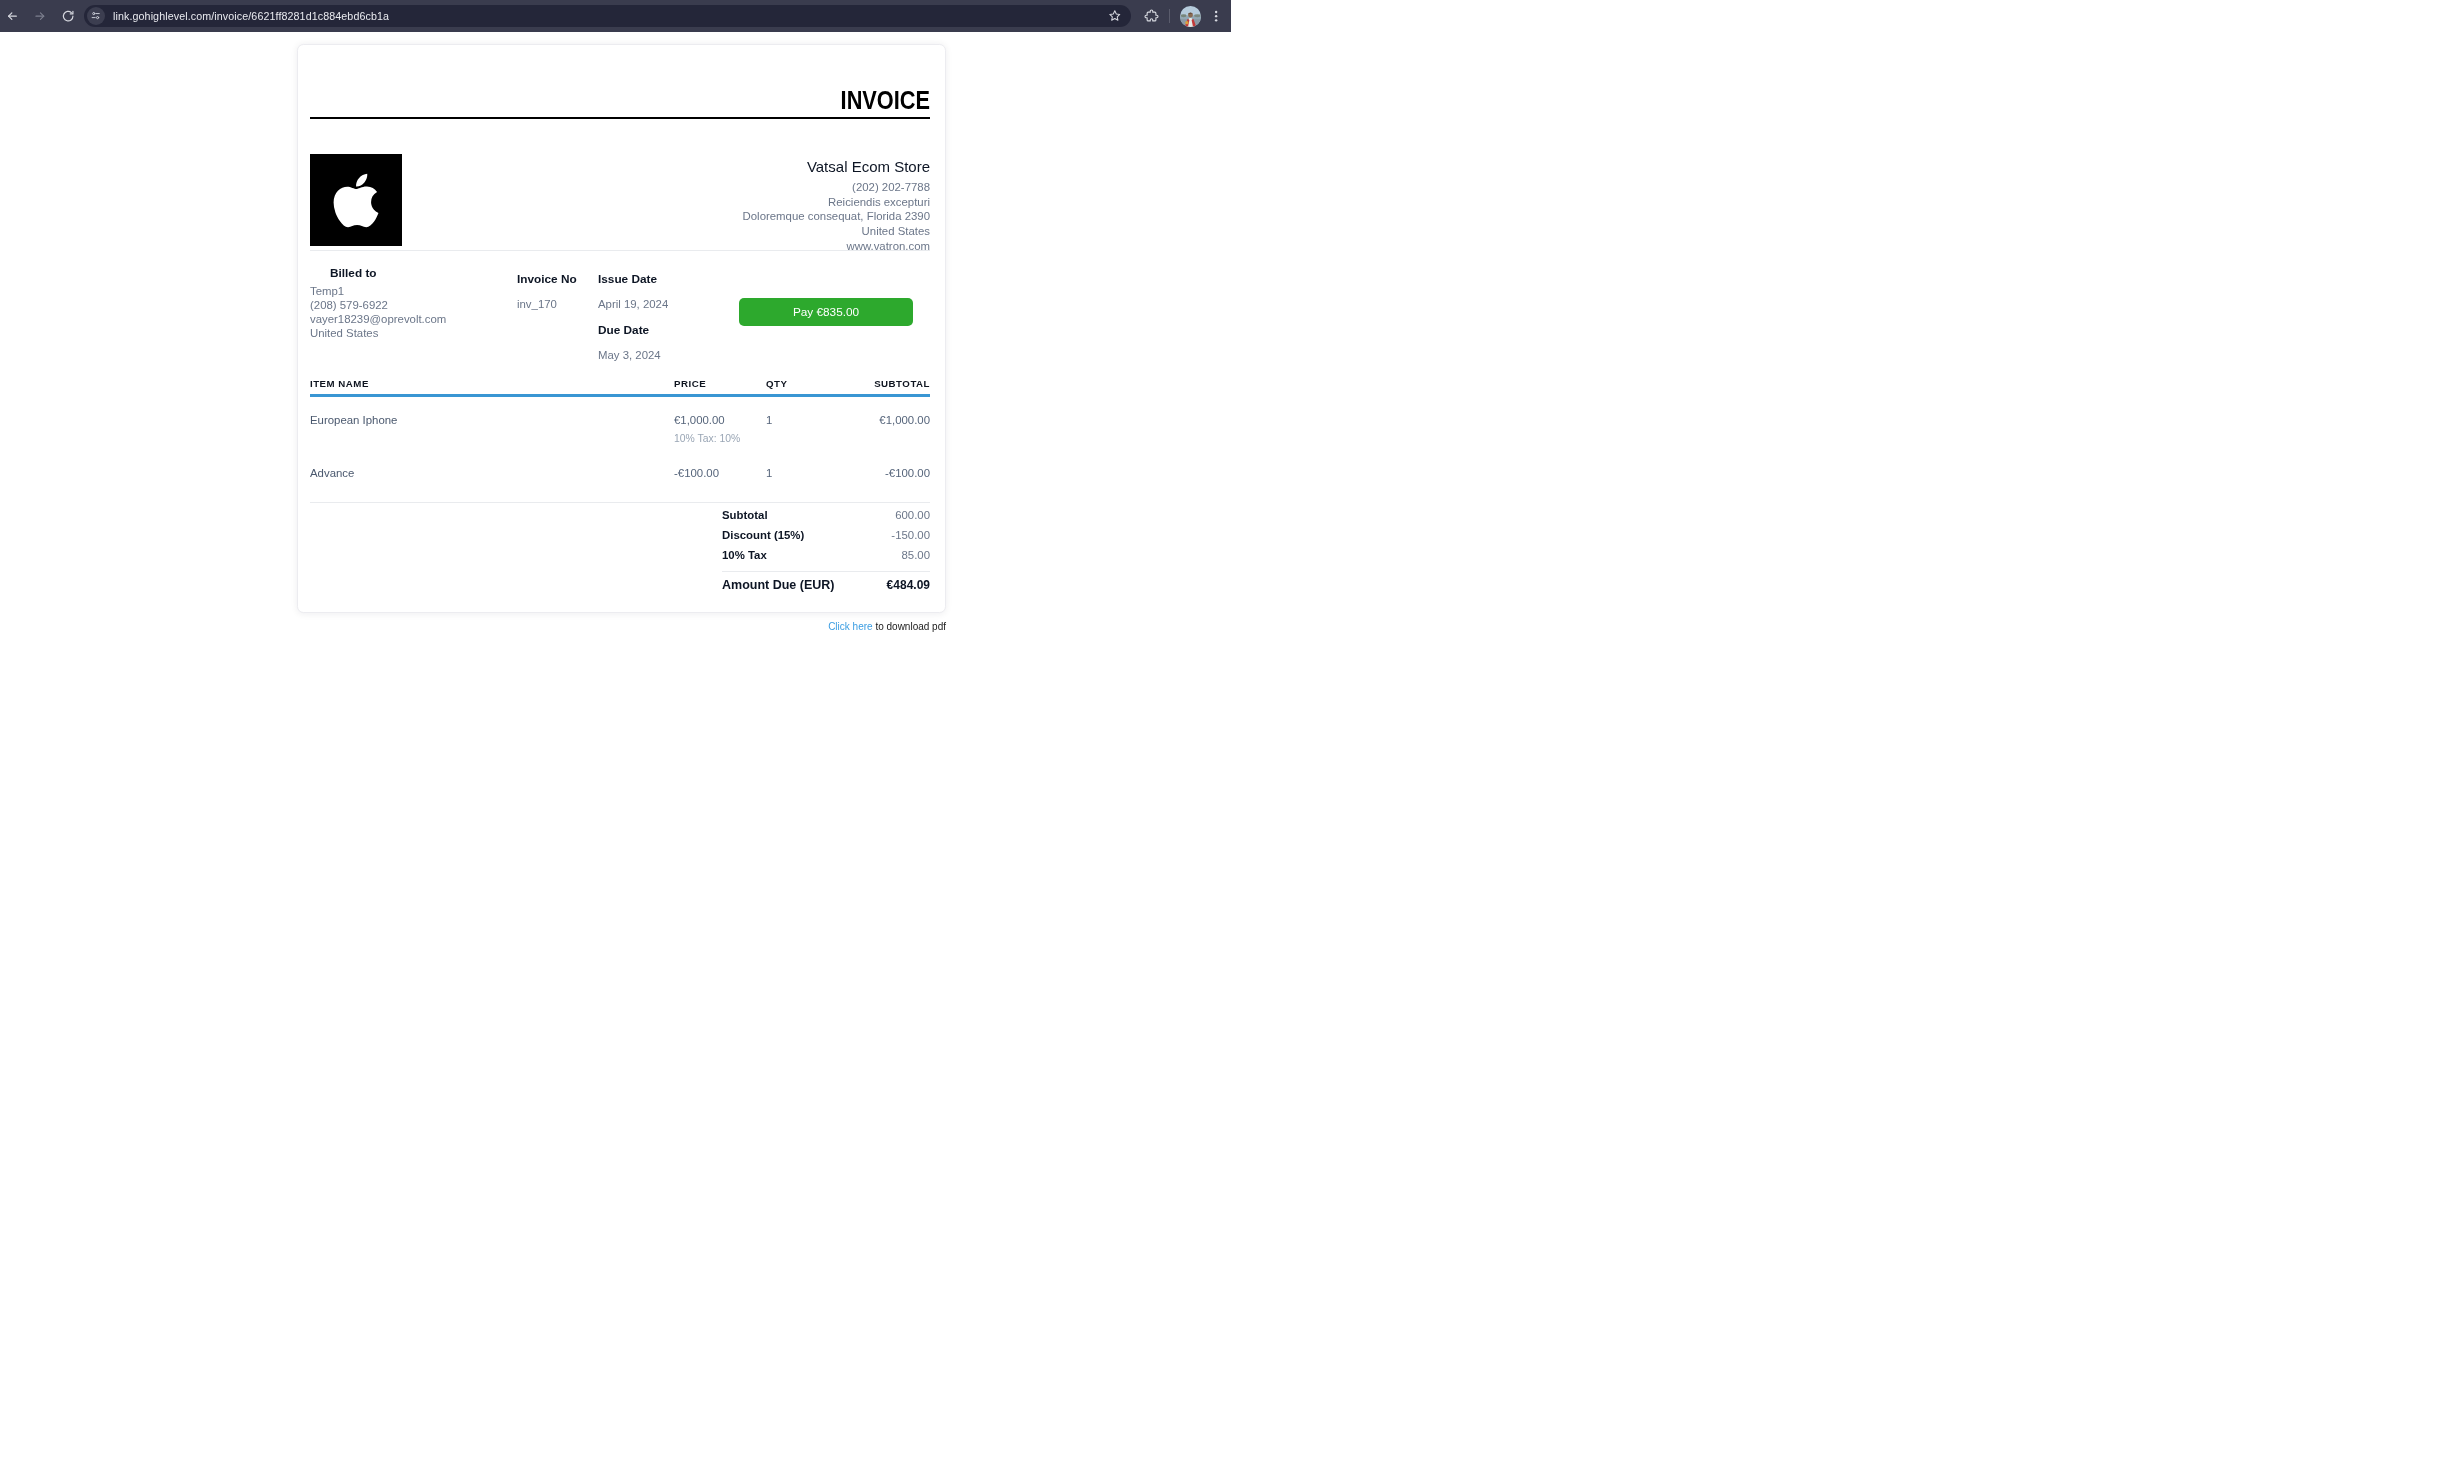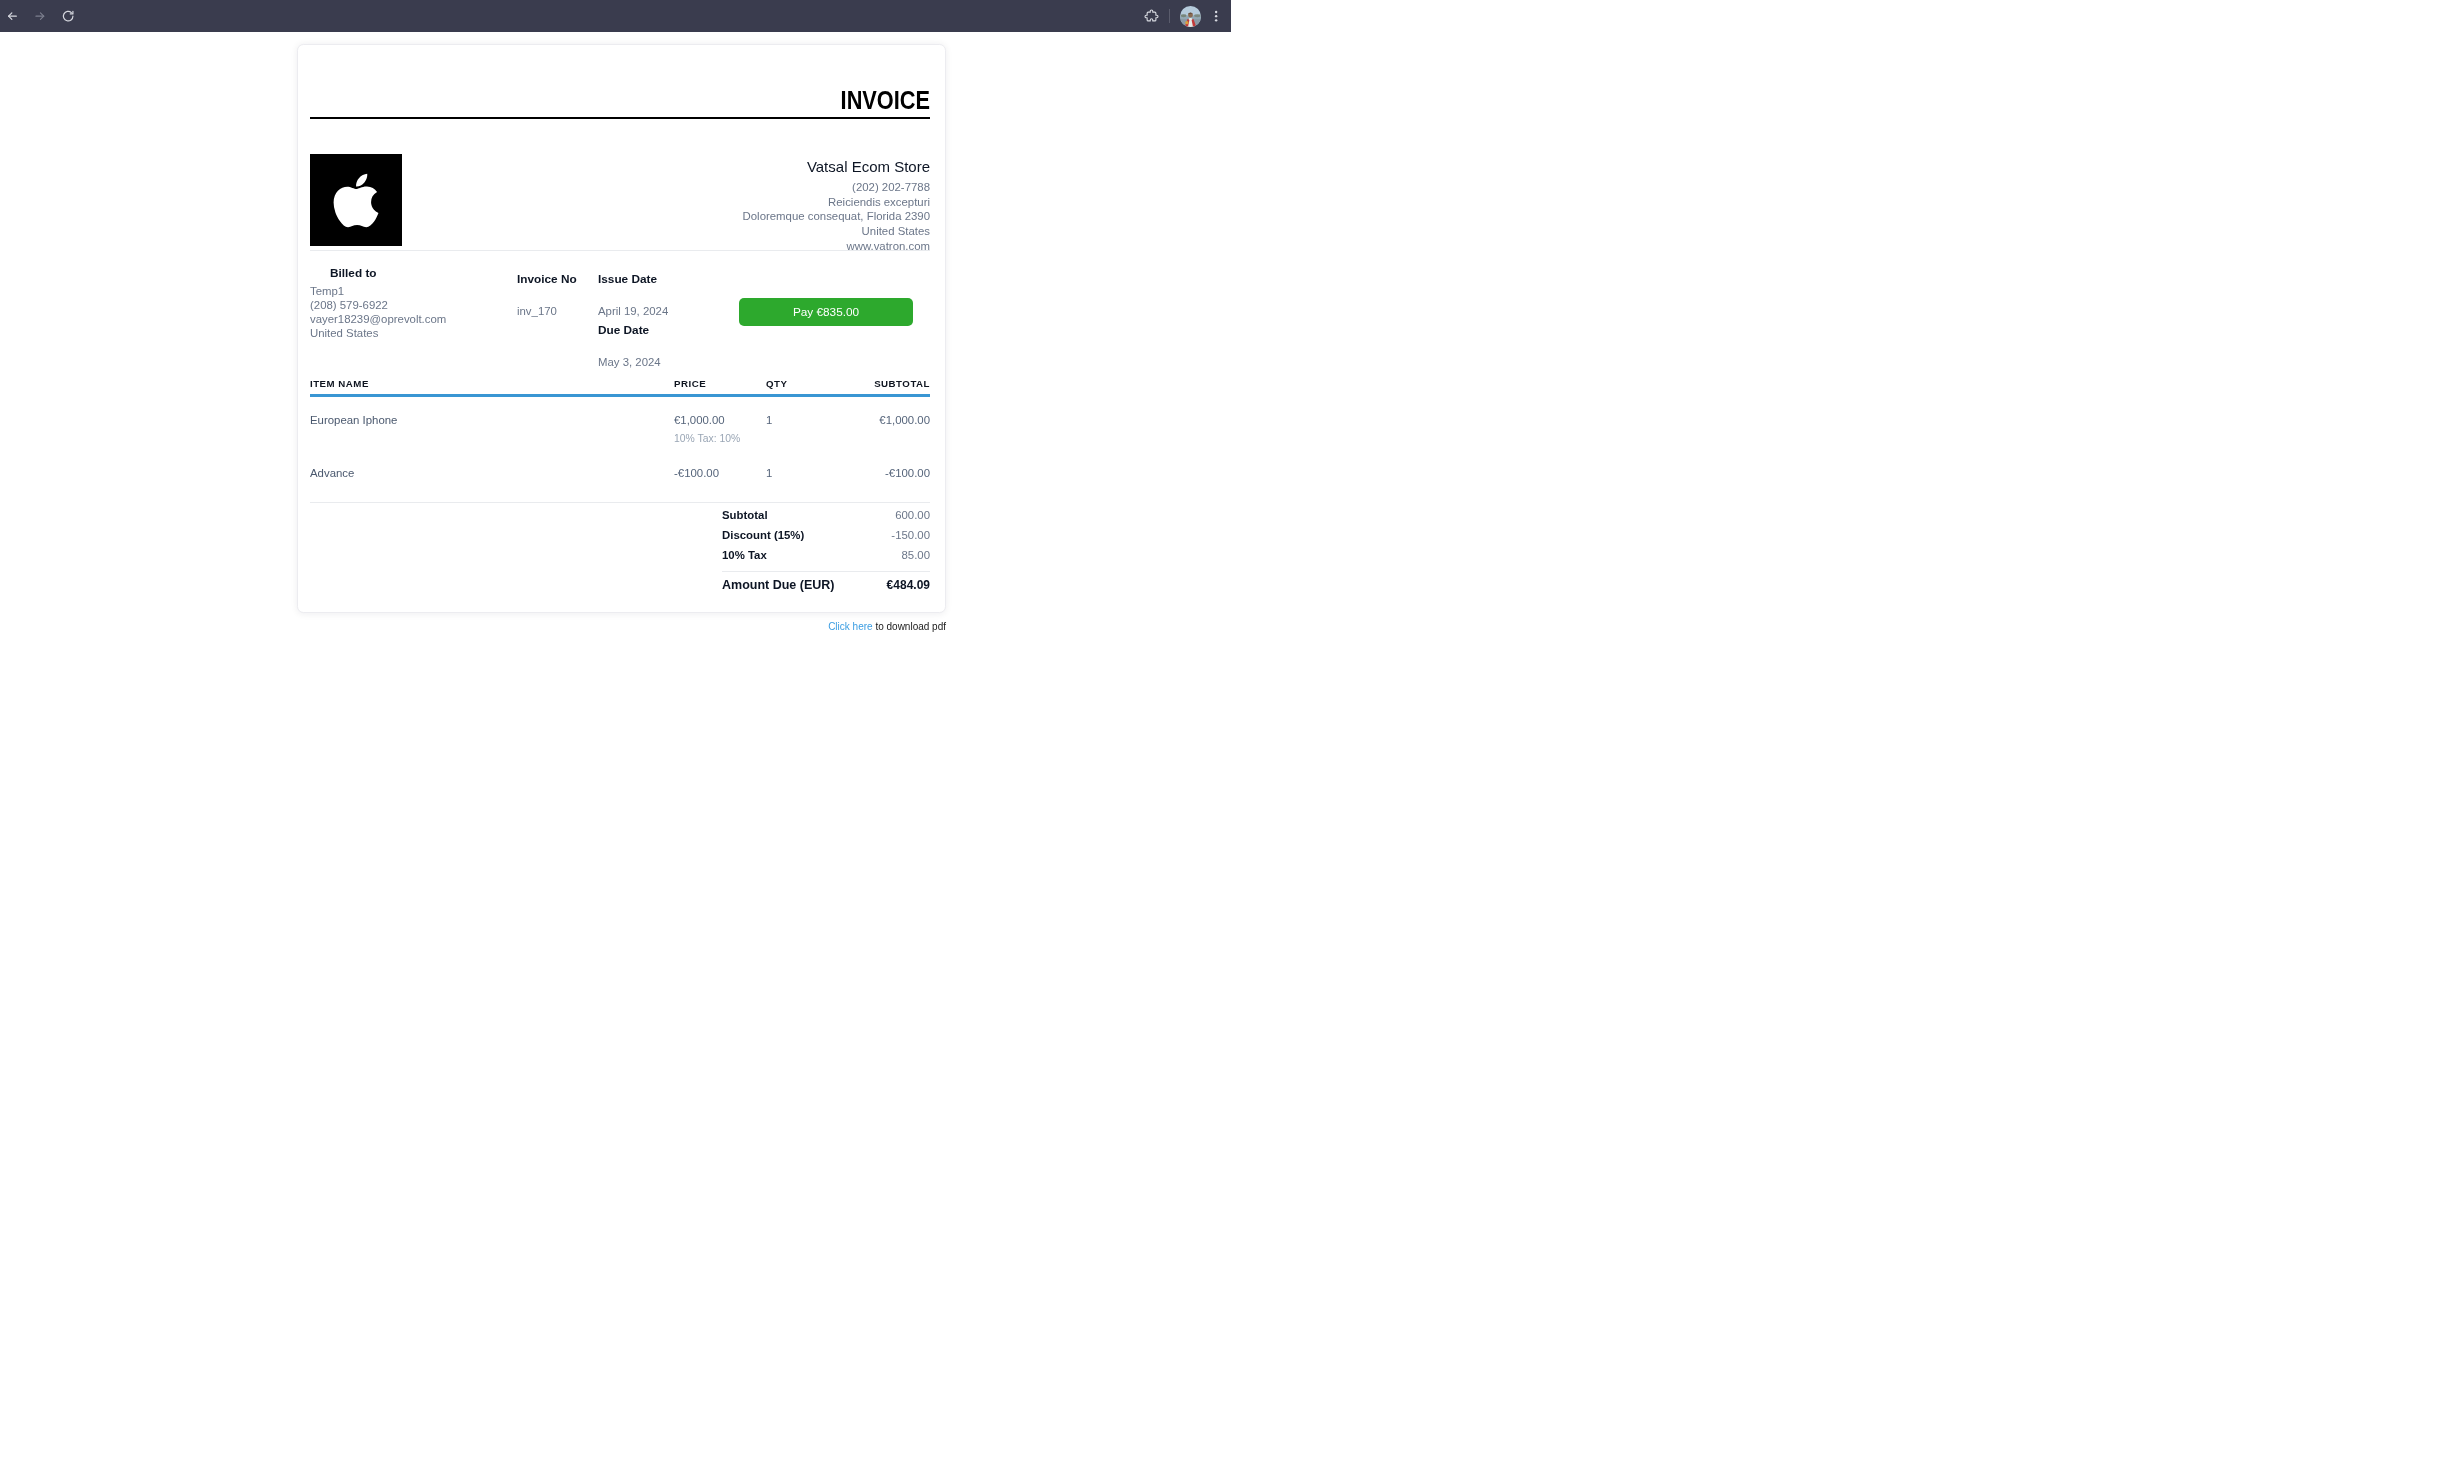--- a/index.html
+++ b/index.html
@@ -43,21 +43,21 @@
   .company .c-name { font-size:15px; font-weight:500; color:#0d1524; margin-bottom:5px; }
   .company .c-line { font-size:11.4px; line-height:14.7px; color:#6b7689; }
 
   .divider { position:absolute; left:12px; right:15px; height:0.7px; background:#e9ebee; }
 
   .billed { position:absolute; left:12px; top:221px; }
   .billed .b-label { font-size:11.8px; font-weight:700; color:#0d1524; margin-bottom:3.6px;padding-left:20px; }
   .billed .b-line { font-size:11.4px; line-height:14.3px; color:#6b7689; }
 
   .meta-label { font-size:11.8px; font-weight:700; color:#0d1524; }
-  .meta-value { font-size:11.4px; color:#6b7689; margin-top:19px; }
+  .meta-value { font-size:11.4px; color:#6b7689; margin-top:12px; }
   .meta-invno { position:absolute; left:219px; top:227px; }
   .meta-issue { position:absolute; left:300px; top:227px; }
   .meta-due   { position:absolute; left:300px; top:278px; }
 
   .pay-btn { position:absolute; left:441px; top:253px; width:174px; height:28px; border:none;
              background:#2da92d; color:#fff; font-size:11.8px; border-radius:5px; cursor:pointer;
              display:flex; align-items:center; justify-content:center; font-family:inherit; }
 
   .thead { position:absolute; left:0; right:0; top:333px; height:13px; }
   .th { position:absolute; font-size:9.7px; font-weight:700; color:#0f1520; letter-spacing:0.5px; }
@@ -104,20 +104,36 @@
           <path d="M12.5 6.5 18 12l-5.5 5.5"></path>
         </svg>
     </div>
     <div class="nav-btn" style="left:57px;">
       <svg viewBox="0 0 24 24" fill="none" stroke="#d7d9e0" stroke-width="2" stroke-linecap="round" stroke-linejoin="round">
           <path d="M20 12a8 8 0 1 1-2.6-5.9"></path>
           <path d="M20 3.8v4.4h-4.4"></path>
         </svg>
     </div>
 
+    <div class="omnibox">
+      <div class="site-info">
+        <svg viewBox="0 0 24 24" fill="none" stroke="#ccd0d9" stroke-width="2" stroke-linecap="round">
+            <circle cx="8" cy="7.5" r="2.3"></circle>
+            <line x1="13" y1="7.5" x2="19.5" y2="7.5"></line>
+            <line x1="4.5" y1="16" x2="11" y2="16"></line>
+            <circle cx="16" cy="16" r="2.3"></circle>
+          </svg>
+      </div>
+      <div class="url-text">link.gohighlevel.com/invoice/6621ff8281d1c884ebd6cb1a</div>
+      <div class="star-btn">
+        <svg viewBox="0 0 24 24" fill="none" stroke="#d7d9e0" stroke-width="1.8" stroke-linejoin="round">
+            <path d="M12 3.2l2.7 5.6 6.1.8-4.5 4.2 1.2 6-5.5-3-5.5 3 1.2-6-4.5-4.2 6.1-.8z"></path>
+          </svg>
+      </div>
+    </div>
 
     <div class="tb-right-btn" style="left:1140px;">
       <svg viewBox="0 0 24 24" fill="none" stroke="#d7d9e0" stroke-width="1.8" stroke-linejoin="round" width="15" height="15">
           <path d="M10 3.6a2 2 0 0 1 4 0V5h3.4A1.6 1.6 0 0 1 19 6.6V10h1.4a2 2 0 0 1 0 4H19v3.4a1.6 1.6 0 0 1-1.6 1.6H14v-1.4a2 2 0 0 0-4 0V19H6.6A1.6 1.6 0 0 1 5 17.4V14H3.6a2 2 0 0 1 0-4H5V6.6A1.6 1.6 0 0 1 6.6 5H10V3.6z"></path>
         </svg>
     </div>
 
     <div class="tb-divider"></div>
 
     <div class="avatar">

